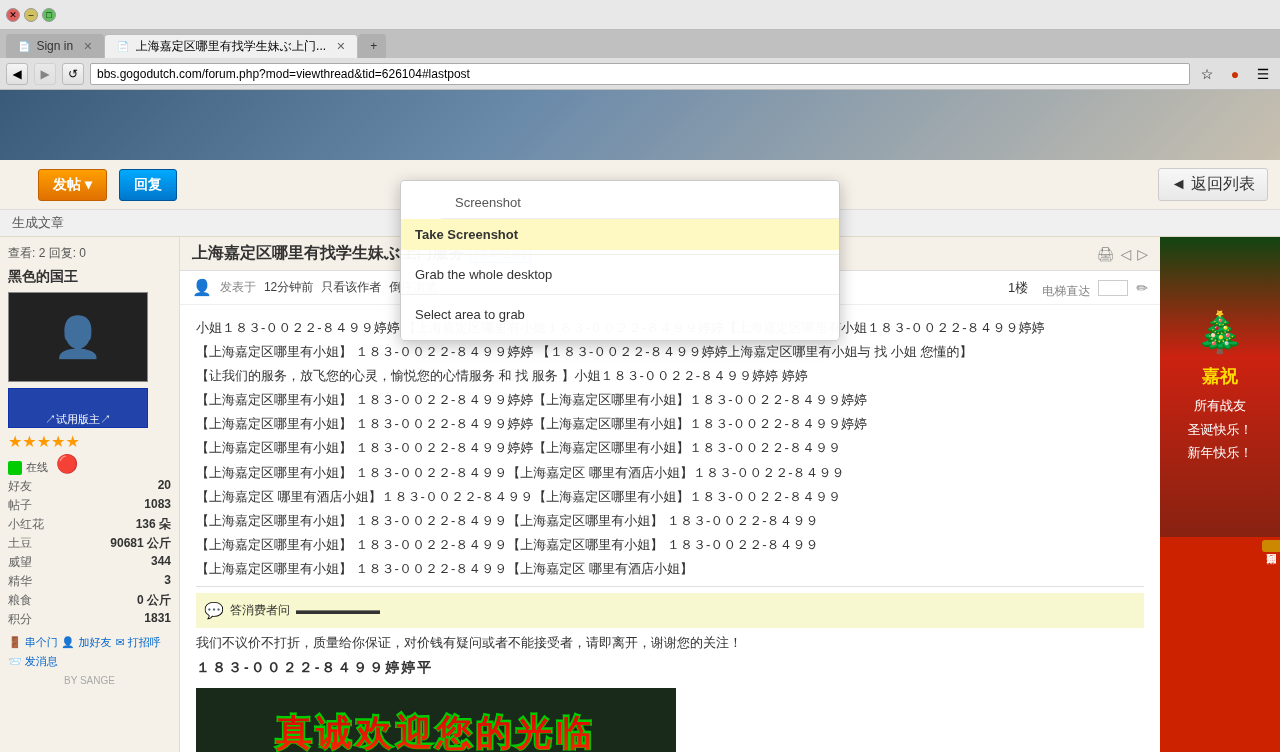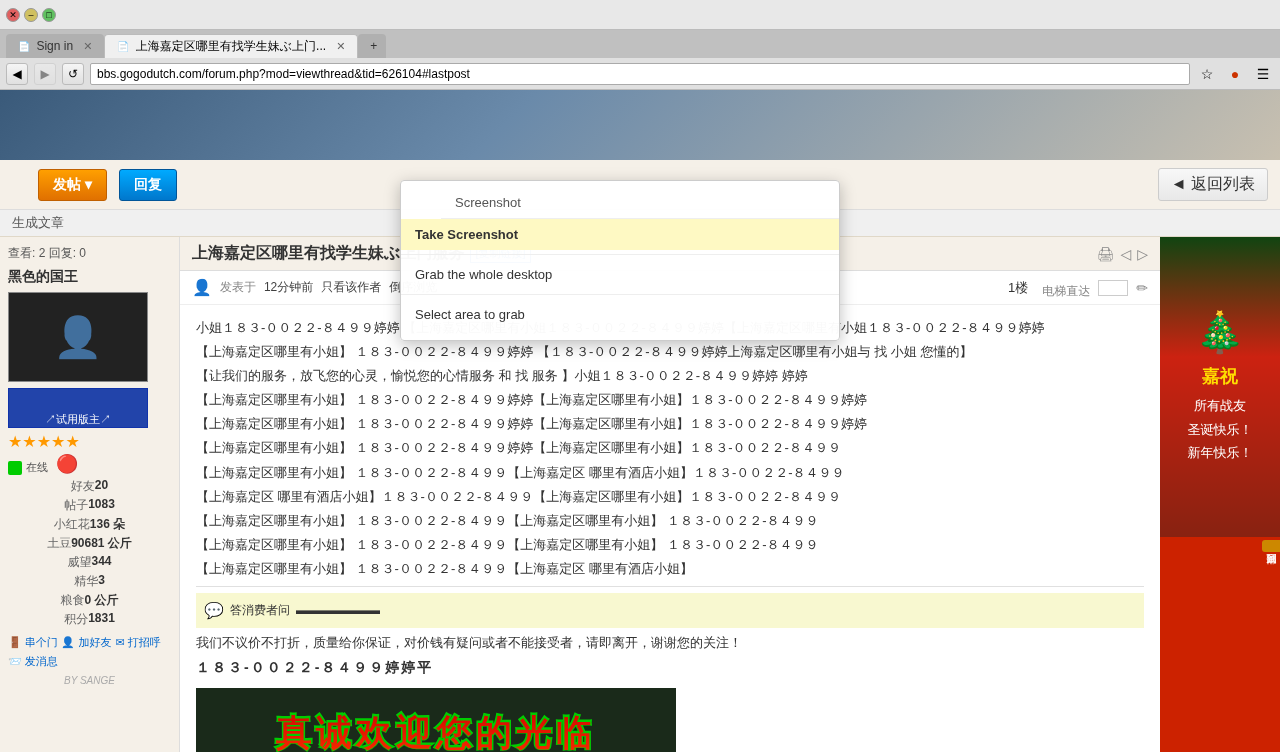--- a/index.html
+++ b/index.html
@@ -103,21 +103,21 @@
     .sidebar {
       width: 180px; min-width: 180px; background: #f5f0e8;
       border-right: 1px solid #ddd; padding: 8px;
     }
     .user-stats { font-size: 12px; color: #555; margin-bottom: 6px; }
     .user-name { font-weight: bold; color: #333; font-size: 14px; margin: 6px 0; }
     .user-avatar { width: 140px; height: 90px; background: #222; border: 1px solid #888; margin: 6px 0; overflow: hidden; display: flex; align-items: center; justify-content: center; }
     .level-badge { width: 140px; height: 40px; background: #2244aa; border: 1px solid #1133aa; margin: 4px 0; display: flex; align-items: flex-end; justify-content: center; color: white; font-size: 11px; }
     .stars { color: #f90; font-size: 16px; margin: 2px 0; }
     .online-indicator { width: 14px; height: 14px; background: #00cc00; border-radius: 2px; display: inline-block; }
-    .stat-row { display: flex; justify-content: center; font-size: 12px; padding: 1px 0; }
+    .stat-row { display: flex; justify-content: space-between; font-size: 12px; padding: 1px 0; }
     .stat-label { color: #666; }
     .stat-val { color: #333; font-weight: bold; }
     .user-actions { display: flex; gap: 4px; margin-top: 6px; flex-wrap: wrap; }
     .action-link { font-size: 11px; color: #0066cc; cursor: pointer; display: flex; align-items: center; gap: 2px; }
 
     
     .thread-area { flex: 1; background: white; }
     .thread-header {
       background: #f5f0e8; padding: 6px 12px;
       display: flex; align-items: center; justify-content: space-between;
@@ -312,21 +312,21 @@
           <span class="stat-label">积分</span>
           <span class="stat-val">1831</span>
         </div>
       </div>
       <div class="user-actions">
         <span class="action-link">🚪 串个门</span>
         <span class="action-link">👤 加好友</span>
         <span class="action-link">✉ 打招呼</span>
         <span class="action-link">📨 发消息</span>
       </div>
-      <div style="font-size:10px;color:#aaa;margin-top:6px;text-align:center;font-style:italic;">BY SANGE</div>
+      <div style="font-size:10px;color:#aaa;margin-top:6px;text-align:center;">BY SANGE</div>
     </div>
 
     <div class="thread-area">
 
       <div class="thread-header">
         <div style="display:flex;align-items:center;">
           <span class="thread-title">上海嘉定区哪里有找学生妹ぶ上门服务</span>
           <span class="thread-tag">[复制链接]</span>
         </div>
         <div class="thread-icons">

